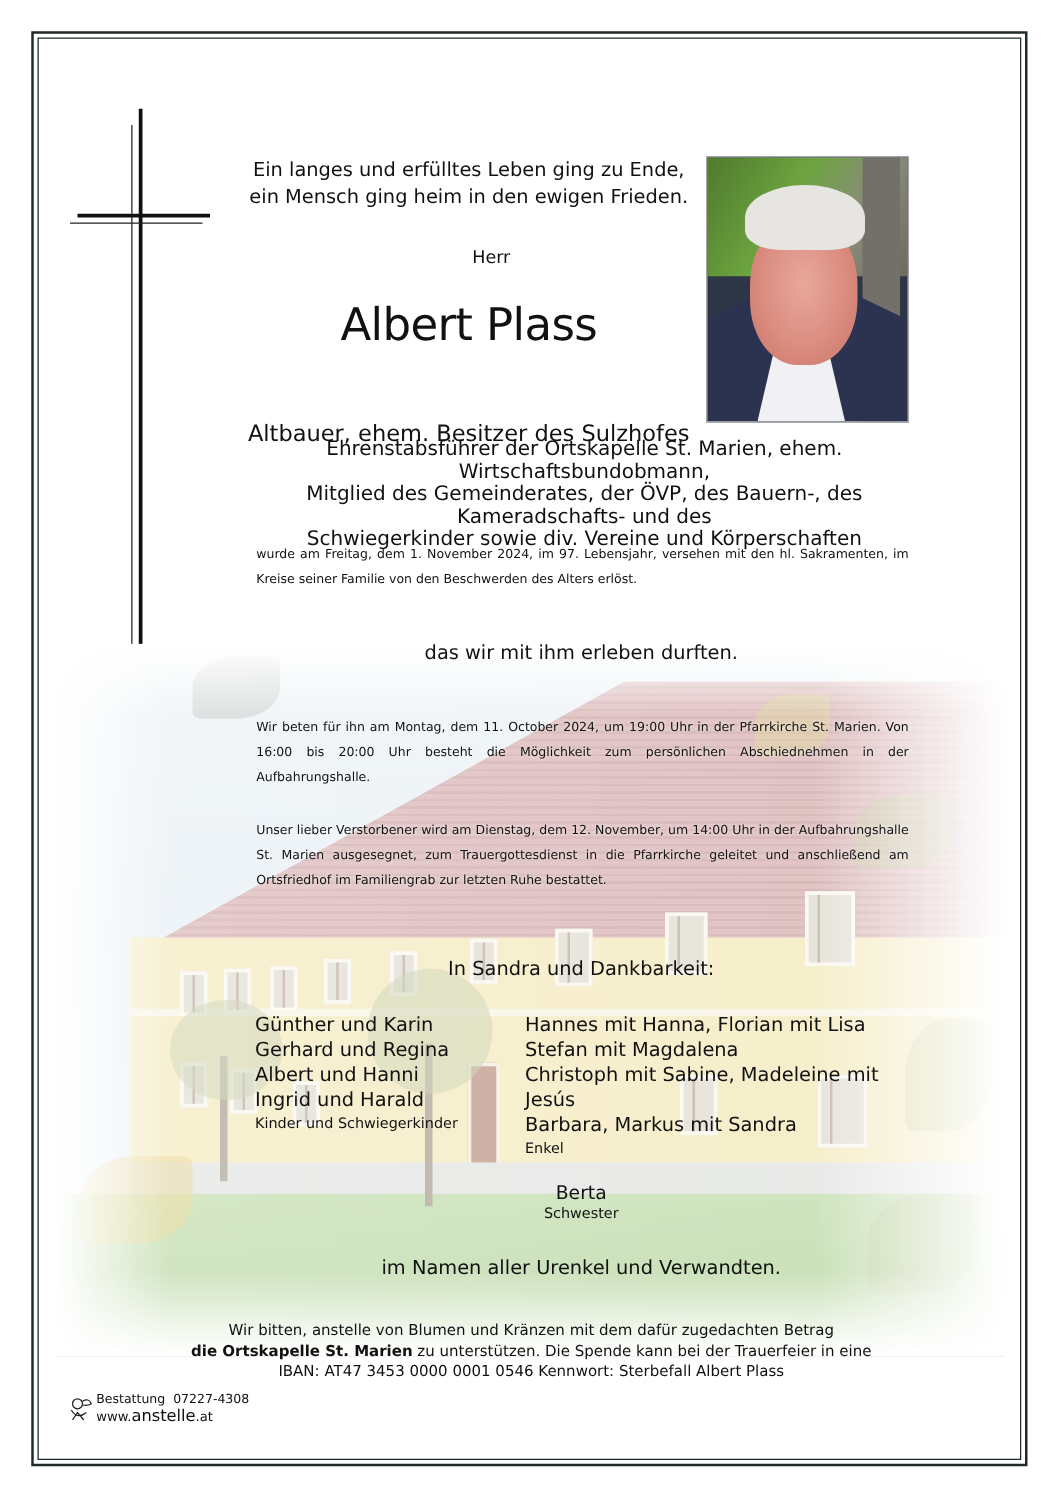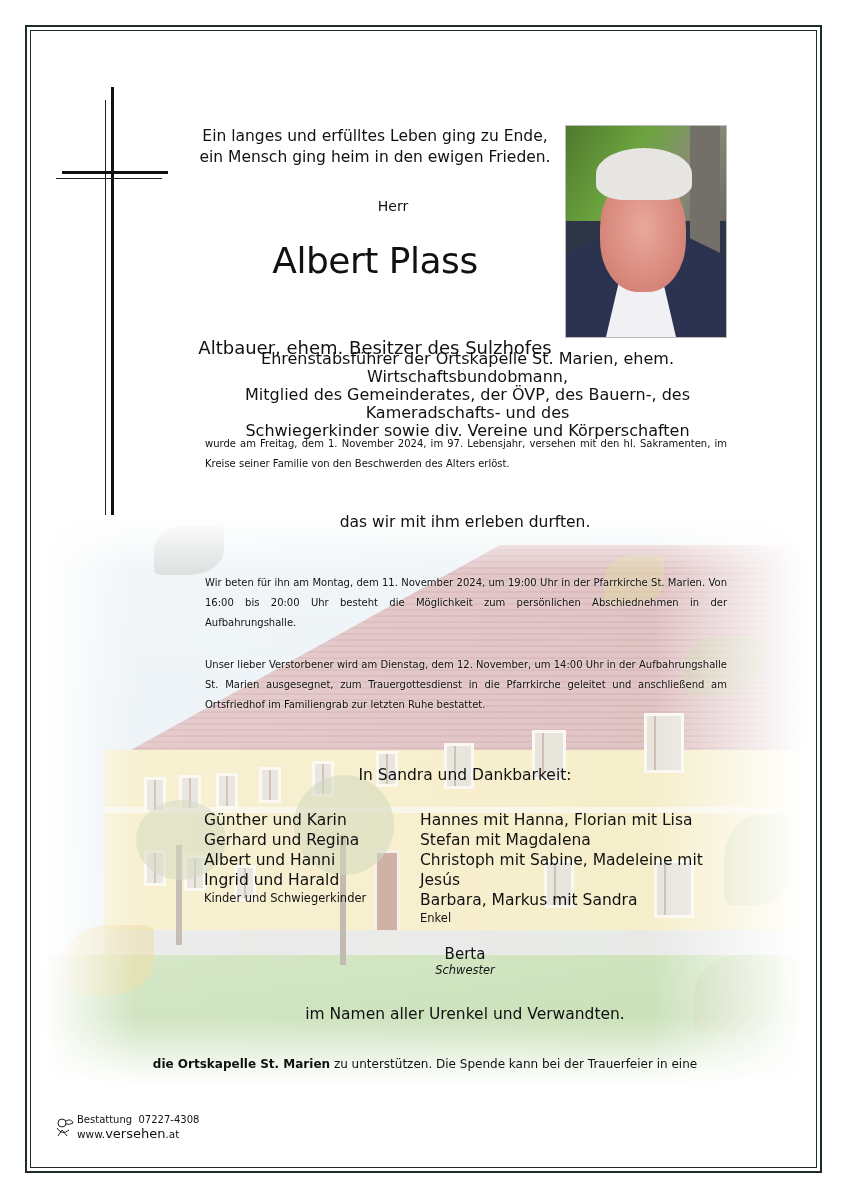--- a/index.html
+++ b/index.html
@@ -71,21 +71,21 @@
   .thanks { left:190px; top:766px; width:550px; font-size:15.5px; }
 
   .family { left:204px; top:810px; width:540px; }
   .family .col { position:absolute; top:0; font-size:15.5px; line-height:20px; }
   .family .col-left { left:0; }
   .family .col-right { left:216px; }
   .family .rel { font-size:11.5px; line-height:16px; }
 
   .sister { left:290px; top:945px; width:350px; }
   .sister .n { font-size:15px; }
-  .sister .r { font-size:11.5px;font-style:italic; }
+  .sister .r { font-size:11.5px; }
   .allnames { left:190px; top:1005px; width:550px; font-size:15.5px; }
 
   .donation { left:150px; top:1056px; width:550px; font-size:12px; line-height:16.5px; }
   .donation b { font-weight:bold; }
 
   .undertaker { left:53px; top:1114px; width:140px; }
   .undertaker .logo { position:absolute; left:0; top:2px; width:22px; height:22px; }
   .undertaker .l1 { position:absolute; left:24px; top:0; font-size:10px; white-space:nowrap; }
   .undertaker .l2 { position:absolute; left:24px; top:12px; font-size:10.5px; white-space:nowrap; }
   .undertaker .l2 .big { font-size:13px; }
@@ -161,21 +161,21 @@
   <div>Mitglied des Gemeinderates, der ÖVP, des Bauern-, des Kameradschafts- und des</div>
   <div>Schwiegerkinder sowie div. Vereine und Körperschaften</div>
 </div>
 
 <div class="content text-body death">wurde am Freitag, dem 1. November 2024,  im 97. Lebensjahr, versehen mit den hl. Sakramenten, im Kreise seiner Familie von den Beschwerden des Alters erlöst.</div>
 
 <div class="content center sad">
   <div>das wir mit ihm erleben durften.</div>
 </div>
 
-<div class="content text-body prayer">Wir beten für ihn am Montag, dem 11. November 2024, um 19:00 Uhr in der Pfarrkirche St. Marien. Von 16:00 bis 20:00 Uhr besteht die Möglichkeit zum persönlichen Abschiednehmen in der Aufbahrungshalle.</div>
+<div class="content text-body prayer">Wir beten für ihn am Montag, dem 11. October 2024, um 19:00 Uhr in der Pfarrkirche St. Marien. Von 16:00 bis 20:00 Uhr besteht die Möglichkeit zum persönlichen Abschiednehmen in der Aufbahrungshalle.</div>
 <div class="content text-body funeral">Unser lieber Verstorbener wird am Dienstag, dem 12. November, um 14:00 Uhr in der Aufbahrungshalle St. Marien ausgesegnet, zum Trauergottesdienst in die Pfarrkirche geleitet und anschließend am Ortsfriedhof im Familiengrab zur letzten Ruhe bestattet.</div>
 
 <div class="content center thanks">In Sandra und Dankbarkeit:</div>
 
 <div class="content family">
   <div class="col col-left">
     <div>Günther und Karin</div>
     <div>Gerhard und Regina</div>
     <div>Albert und Hanni</div>
     <div>Ingrid und Harald</div>
@@ -191,24 +191,26 @@
 </div>
 
 <div class="content center sister">
   <div class="n">Berta</div>
   <div class="r">Schwester</div>
 </div>
 
 <div class="content center allnames">im Namen aller Urenkel und Verwandten.</div>
 
 <div class="content center donation">
+  <div>Wir bitten, anstelle von Blumen und Kränzen mit dem dafür zugedachten Betrag</div>
   <div><b>die Ortskapelle St. Marien</b><span> zu unterstützen. Die Spende kann bei der Trauerfeier in eine</span></div>
+  <div>IBAN: AT47 3453 0000 0001 0546 Kennwort: Sterbefall Albert Plass</div>
 </div>
 
 <div class="content undertaker">
   <svg class="logo" viewBox="0 0 22 22">
     <circle cx="9" cy="7" r="4" fill="none" stroke="#222" stroke-width="1"></circle>
     <path d="M13 5 q5 -3 7 2 q-3 2 -7 1" fill="none" stroke="#222" stroke-width="1"></path>
     <path d="M4 12 q5 8 12 2 M5 20 l4 -6 l5 6" fill="none" stroke="#222" stroke-width="1"></path>
   </svg>
   <div class="l1"><span>Bestattung</span>&nbsp; <span>07227-4308</span></div>
-  <div class="l2"><span>www.</span><span class="big">versehen</span><span>.at</span></div>
+  <div class="l2"><span>www.</span><span class="big">anstelle</span><span>.at</span></div>
 </div>
 
 </body></html>

